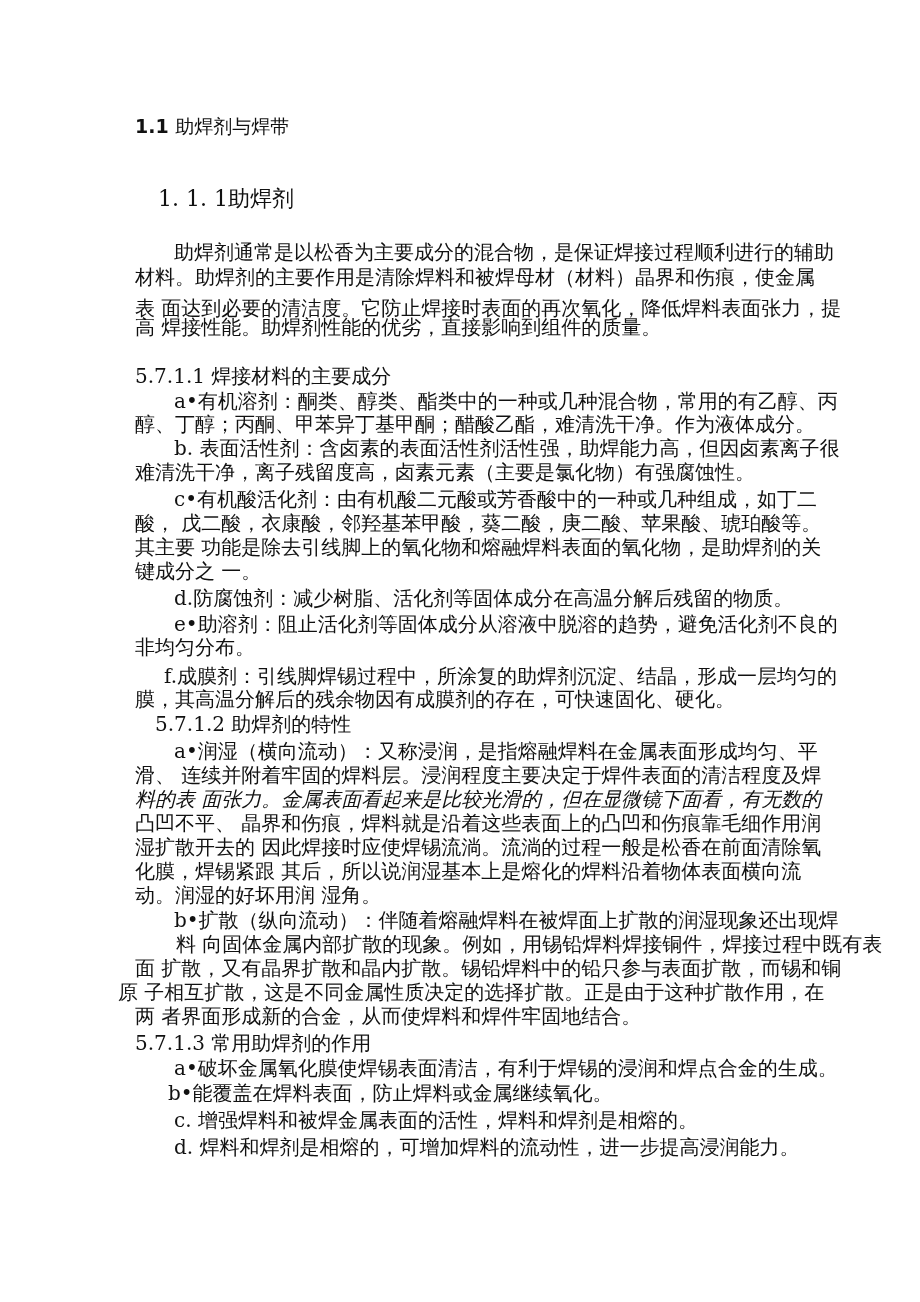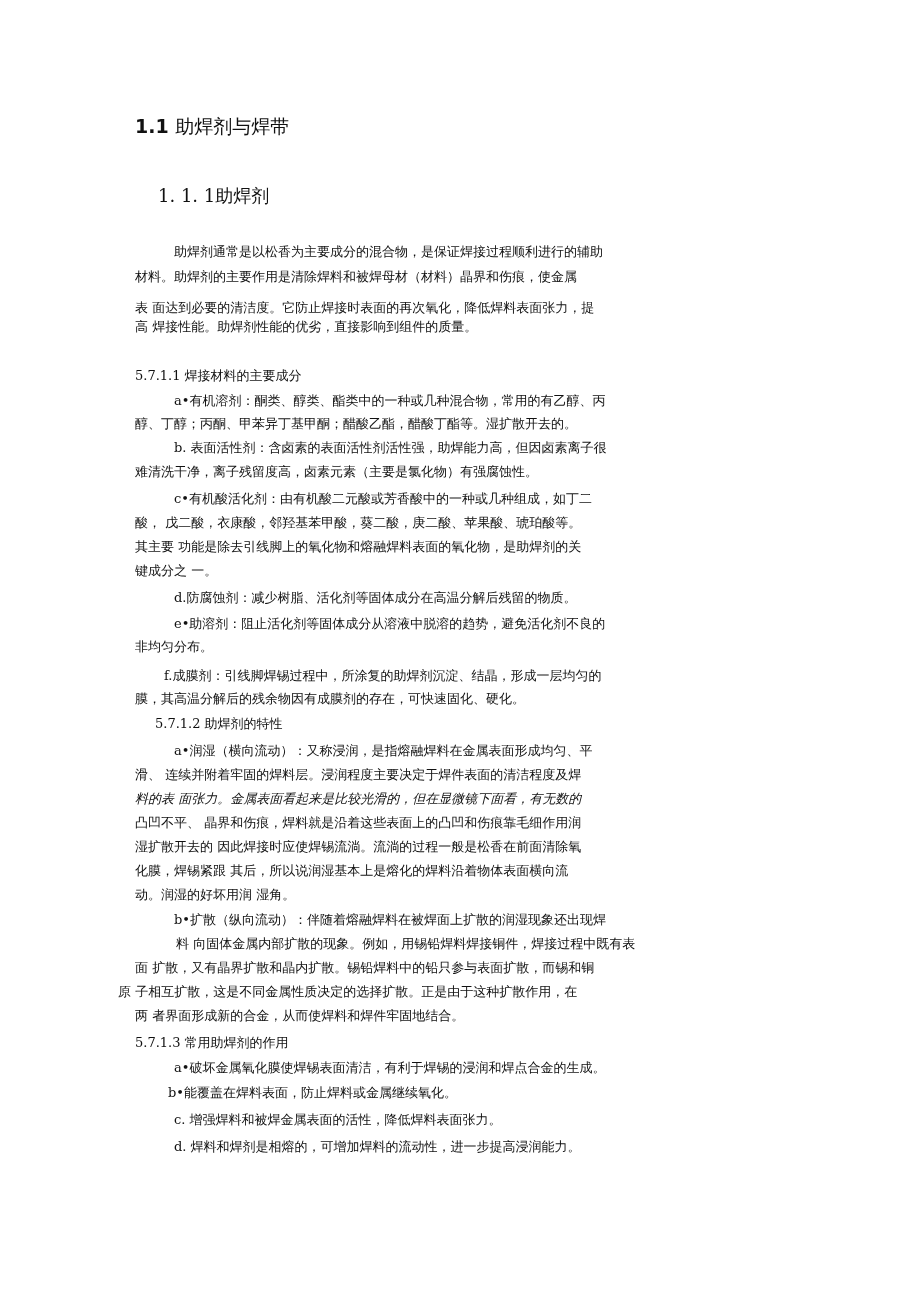--- a/index.html
+++ b/index.html
@@ -1,22 +1,22 @@
 <!DOCTYPE html>
 <html><head>
 <meta charset="utf-8">
 <style>
   html, body { margin: 0; padding: 0; background: #ffffff; }
   body { width: 920px; height: 1302px; position: relative; overflow: hidden;
          font-family: "DejaVu Serif", "Liberation Serif", serif; color: #111; }
-  .line { position: absolute; white-space: nowrap; font-size: 13px; line-height: 20px; }
+  .line { position: absolute; white-space: nowrap; font-size: 20px; line-height: 20px; }
   .h1 { position: absolute; left: 135px; top: 114px; font-family: "DejaVu Sans", "Liberation Sans", sans-serif;
         font-size: 19px; font-weight: bold; white-space: nowrap; }
   .h1 .cn { font-weight: normal; }
-  .h2 { position: absolute; left: 158px; top: 184px; font-size: 18px; white-space: nowrap; }
+  .h2 { position: absolute; left: 158px; top: 184px; font-size: 22px; white-space: nowrap; }
 </style>
 </head>
 <body>
 
 <div>
 
   <div class="h1">
     <span>1.1</span>
     <span class="cn">助焊剂与焊带</span>
   </div>
@@ -27,21 +27,21 @@
     <div class="line" style="left:174px; top:242px;">助焊剂通常是以松香为主要成分的混合物，是保证焊接过程顺利进行的辅助</div>
     <div class="line" style="left:135px; top:267px;">材料。助焊剂的主要作用是清除焊料和被焊母材（材料）晶界和伤痕，使金属</div>
     <div class="line" style="left:135px; top:292px;margin-top:6px;">表  面达到必要的清洁度。它防止焊接时表面的再次氧化，降低焊料表面张力，提</div>
     <div class="line" style="left:135px; top:317px;">高  焊接性能。助焊剂性能的优劣，直接影响到组件的质量。</div>
   </div>
 
   <div>
     <div class="line" style="left:135px; top:366px;">5.7.1.1  焊接材料的主要成分</div>
 
     <div class="line" style="left:174px; top:391px;">a•有机溶剂：酮类、醇类、酯类中的一种或几种混合物，常用的有乙醇、丙</div>
-    <div class="line" style="left:135px; top:414px;">醇、丁醇；丙酮、甲苯异丁基甲酮；醋酸乙酯，醋酸丁酯等。湿扩散开去的。</div>
+    <div class="line" style="left:135px; top:414px;">醇、丁醇；丙酮、甲苯异丁基甲酮；醋酸乙酯，难清洗干净。作为液体成分。</div>
 
     <div class="line" style="left:174px; top:438px;">b. 表面活性剂：含卤素的表面活性剂活性强，助焊能力高，但因卤素离子很</div>
     <div class="line" style="left:135px; top:462px;">难清洗干净，离子残留度高，卤素元素（主要是氯化物）有强腐蚀性。</div>
 
     <div class="line" style="left:174px; top:489px;">c•有机酸活化剂：由有机酸二元酸或芳香酸中的一种或几种组成，如丁二</div>
     <div class="line" style="left:135px; top:513px;">酸，  戊二酸，衣康酸，邻羟基苯甲酸，葵二酸，庚二酸、苹果酸、琥珀酸等。</div>
     <div class="line" style="left:135px; top:537px;">其主要  功能是除去引线脚上的氧化物和熔融焊料表面的氧化物，是助焊剂的关</div>
     <div class="line" style="left:135px; top:561px;">键成分之  一。</div>
 
     <div class="line" style="left:174px; top:588px;text-align:right;">d.防腐蚀剂：减少树脂、活化剂等固体成分在高温分解后残留的物质。</div>
@@ -68,17 +68,17 @@
     <div class="line" style="left:135px; top:934px;margin-left:41px;">料  向固体金属内部扩散的现象。例如，用锡铅焊料焊接铜件，焊接过程中既有表</div>
     <div class="line" style="left:135px; top:958px;">面  扩散，又有晶界扩散和晶内扩散。锡铅焊料中的铅只参与表面扩散，而锡和铜</div>
     <div class="line" style="left:118px; top:982px;text-align:center;">原  子相互扩散，这是不同金属性质决定的选择扩散。正是由于这种扩散作用，在</div>
     <div class="line" style="left:135px; top:1006px;">两  者界面形成新的合金，从而使焊料和焊件牢固地结合。</div>
   </div>
 
   <div>
     <div class="line" style="left:135px; top:1033px;">5.7.1.3  常用助焊剂的作用</div>
     <div class="line" style="left:174px; top:1058px;">a•破坏金属氧化膜使焊锡表面清洁，有利于焊锡的浸润和焊点合金的生成。</div>
     <div class="line" style="left:168px; top:1083px;">b•能覆盖在焊料表面，防止焊料或金属继续氧化。</div>
-    <div class="line" style="left:174px; top:1110px;">c. 增强焊料和被焊金属表面的活性，降低焊料表面张力。</div>
+    <div class="line" style="left:174px; top:1110px;">c. 增强焊料和被焊金属表面的活性，焊料和焊剂是相熔的。</div>
     <div class="line" style="left:174px; top:1137px;">d. 焊料和焊剂是相熔的，可增加焊料的流动性，进一步提高浸润能力。</div>
   </div>
 
 </div>
 
 </body></html>

